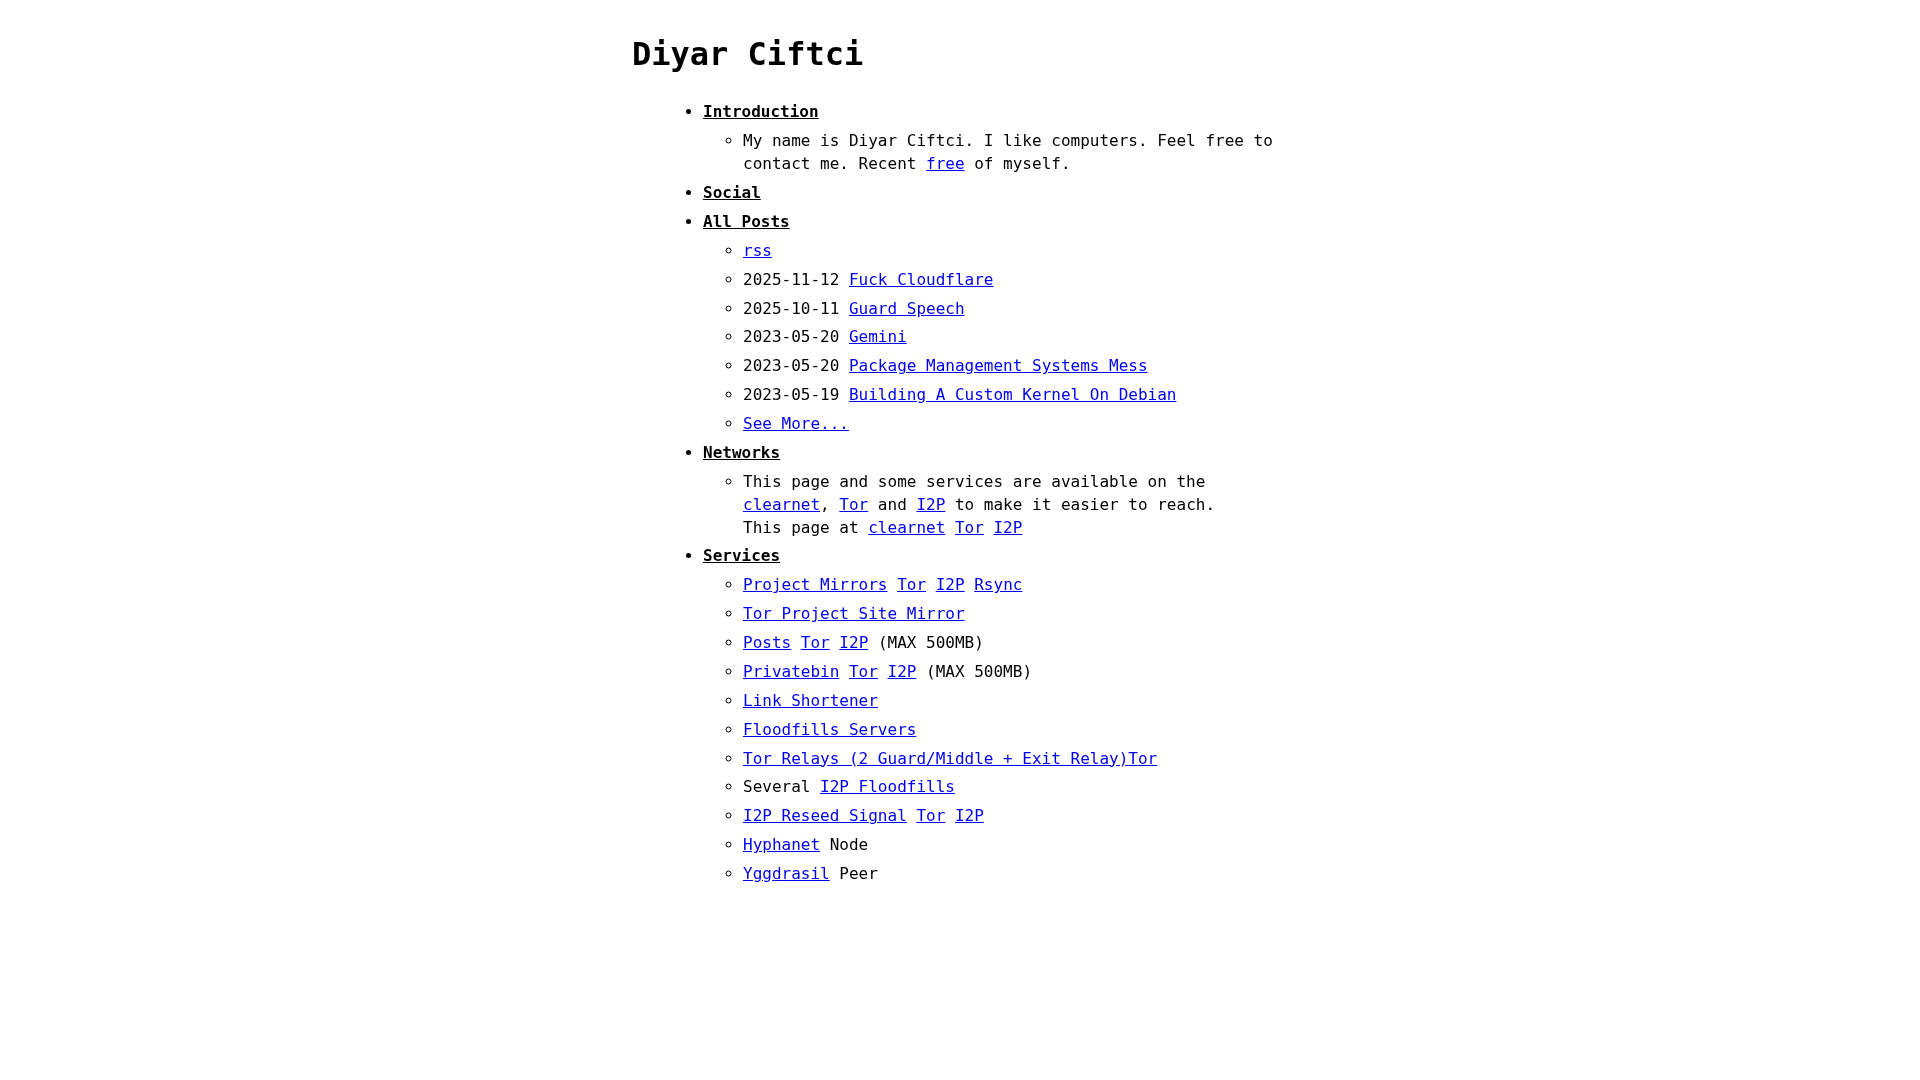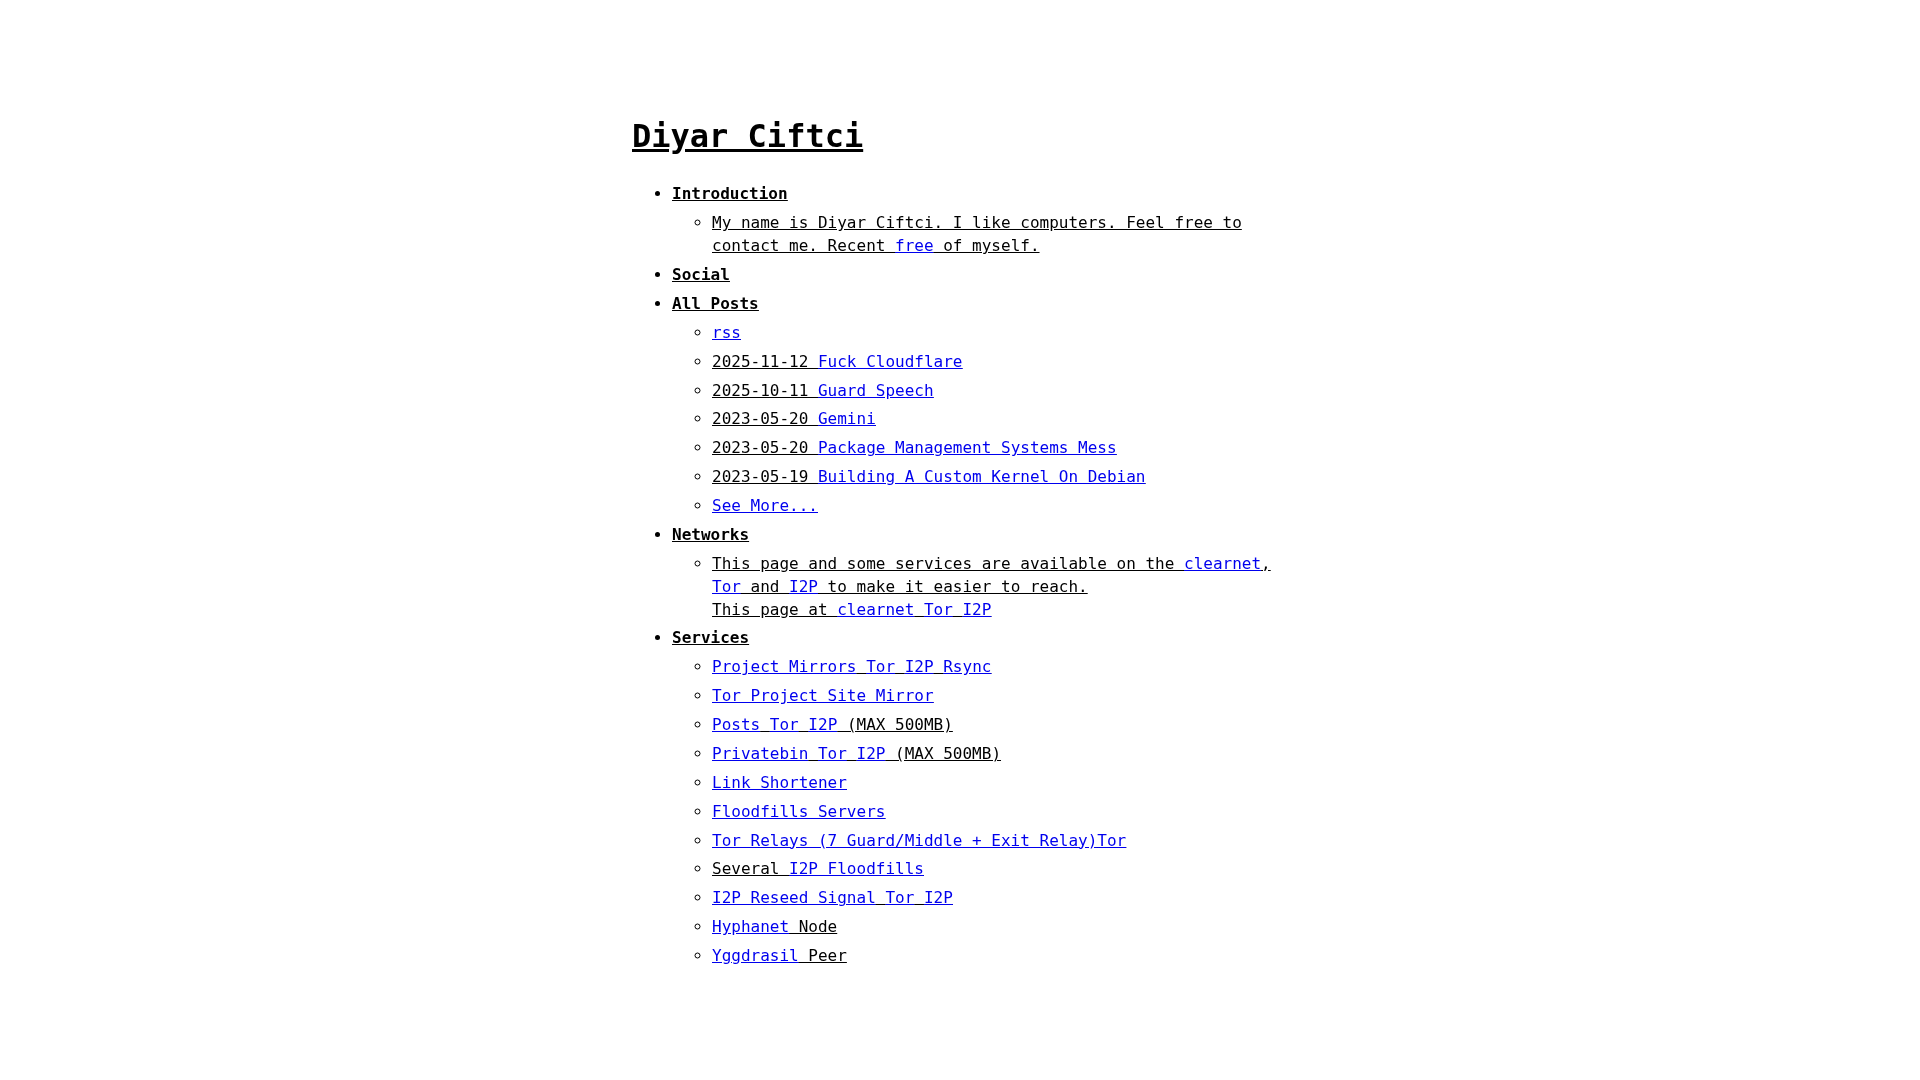--- a/index.html
+++ b/index.html
@@ -11,35 +11,35 @@
   }
   body {
     font-family: "DejaVu Sans Mono", "Liberation Mono", monospace;
     font-size: 16px;
     line-height: 1.43;
     color: #000000;
   }
   .page {
     max-width: 656px;
     margin: 0 auto;
-    padding-top: 118px;
-    text-decoration: underline;
+    padding-top: 36px;
   }
   h1.page-title {
     font-size: 32px;
     font-weight: bold;
     margin: 0 0 28px 0;
     line-height: 1.17;
   }
   ul {
     margin: 0;
     padding-left: 40px;
   }
   ul.sections > li {
     list-style-type: disc;
+    margin-left: 31px;
   }
   ul.items > li {
     list-style-type: circle;
   }
   li {
     margin: 6px 0;
   }
   .section-heading {
     font-weight: bold;
     text-decoration: underline;
@@ -72,20 +72,20 @@
       <li><span class="section-heading">Networks</span><ul class="items">
           <li><span>This page and some services are available on the </span><a href="#">clearnet</a><span>, </span><a href="#">Tor</a><span> and </span><a href="#">I2P</a><span> to make it easier to reach.</span><br><span>This page at </span><a href="#">clearnet</a><span> </span><a href="#">Tor</a><span> </span><a href="#">I2P</a></li>
         </ul></li>
       <li><span class="section-heading">Services</span><ul class="items">
           <li><a href="#">Project Mirrors</a><span> </span><a href="#">Tor</a><span> </span><a href="#">I2P</a><span> </span><a href="#">Rsync</a></li>
           <li><a href="#">Tor Project Site Mirror</a></li>
           <li><a href="#">Posts</a><span> </span><a href="#">Tor</a><span> </span><a href="#">I2P</a><span> (MAX 500MB)</span></li>
           <li><a href="#">Privatebin</a><span> </span><a href="#">Tor</a><span> </span><a href="#">I2P</a><span> (MAX 500MB)</span></li>
           <li><a href="#">Link Shortener</a></li>
           <li><a href="#">Floodfills Servers</a></li>
-          <li><a href="#">Tor Relays (7 Guard/Middle + Exit Relay)</a><a href="#">Tor</a></li>
+          <li><a href="#">Tor Relays (2 Guard/Middle + Exit Relay)</a><a href="#">Tor</a></li>
           <li><span>Several </span><a href="#">I2P Floodfills</a></li>
           <li><a href="#">I2P Reseed Signal</a><span> </span><a href="#">Tor</a><span> </span><a href="#">I2P</a></li>
           <li><a href="#">Hyphanet</a><span> Node</span></li>
           <li><a href="#">Yggdrasil</a><span> Peer</span></li>
         </ul></li>
     </ul>
 </div>
 
 </body></html>

